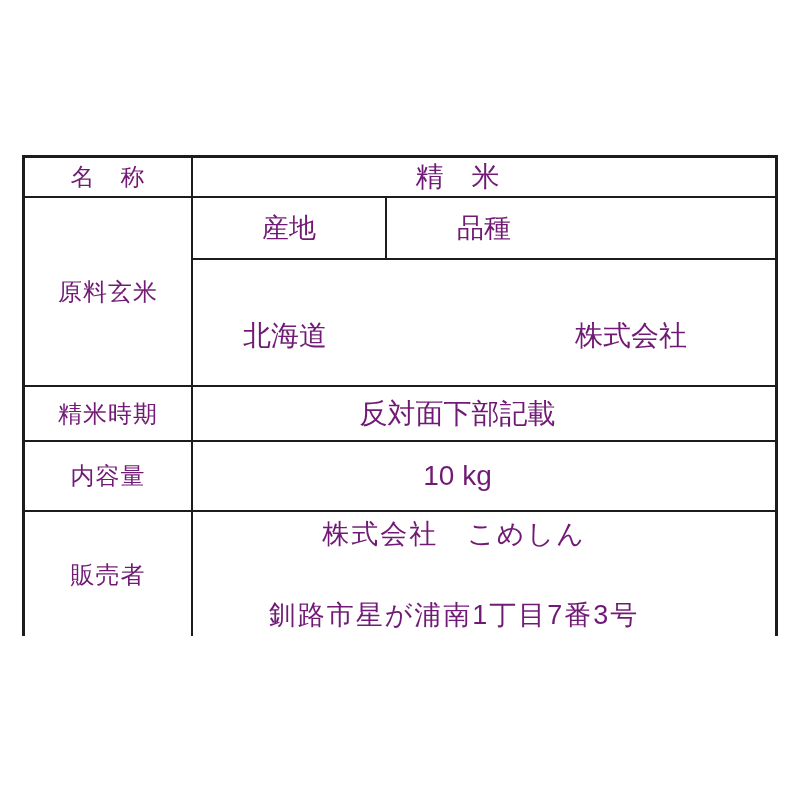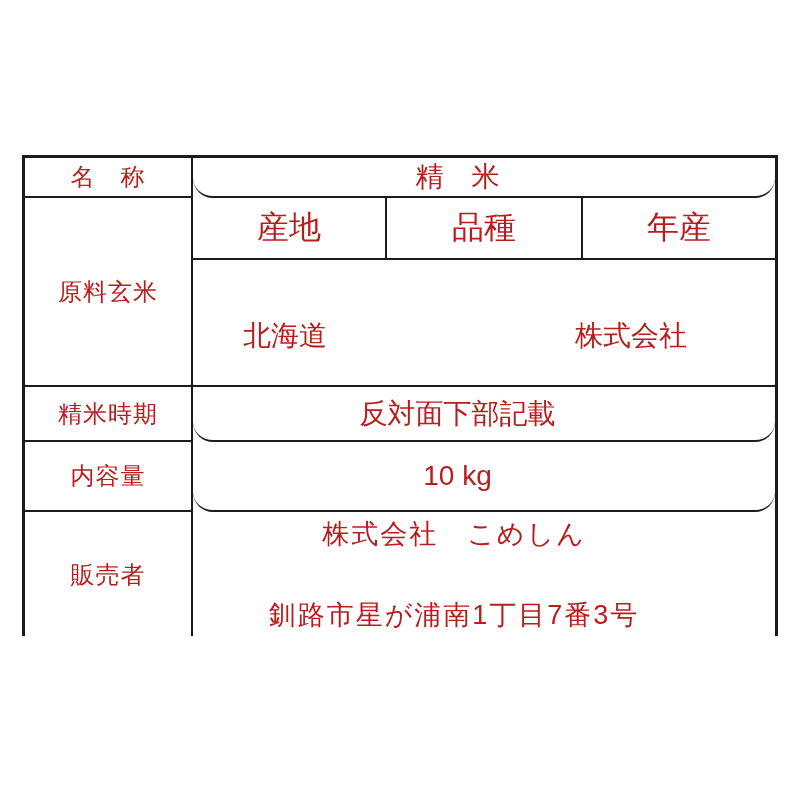--- a/index.html
+++ b/index.html
@@ -6,21 +6,21 @@
     margin: 0;
     padding: 0;
     background: #ffffff;
   }
   .stage {
     position: relative;
     width: 800px;
     height: 636px;
     background: #ffffff;
     font-family: "Liberation Sans", "DejaVu Sans", sans-serif;
-    color: #b91c1c;
+    color: #701a75;
     overflow: hidden;
   }
   .spec-table {
     position: absolute;
     left: 22px;
     top: 155px;
     width: 756px;
     height: 486px;
     box-sizing: border-box;
     border: 3px solid #1c1c1c;
@@ -42,36 +42,35 @@
     white-space: nowrap;
   }
   .val {
     display: flex;
     align-items: center;
     justify-content: center;
     font-size: 28px;
     font-weight: 500;
     padding-right: 53px;
     white-space: nowrap;
-    border-radius: 20px;
   }
   
   .raw-block { display: flex; flex-direction: column; }
   .raw-head {
     display: grid;
     grid-template-columns: 192px 196px 1fr;
     height: 62px;
     box-sizing: border-box;
     border-bottom: 2px solid #1c1c1c;
   }
   .raw-head-cell {
     display: flex;
     align-items: center;
     justify-content: center;
-    font-size: 32px;
+    font-size: 27px;
     font-weight: 500;
     box-sizing: border-box;
   }
   .raw-head-cell + .raw-head-cell { border-left: 2px solid #1c1c1c; }
   .raw-body {
     position: relative;
     flex: 1;
     font-size: 28px;
     font-weight: 500;
   }
@@ -107,21 +106,20 @@
   <div class="spec-table">
 
     <div class="cell lab bb">名　称</div>
     <div class="cell val bb">精　米</div>
 
     <div class="cell lab bb">原料玄米</div>
     <div class="cell raw-block bb">
       <div class="raw-head">
         <div class="raw-head-cell">産地</div>
         <div class="raw-head-cell">品種</div>
-        <div class="raw-head-cell">年産</div>
       </div>
       <div class="raw-body">
         <span class="pos-origin">北海道</span>
         <span class="pos-bottom">株式会社</span>
       </div>
     </div>
 
     <div class="cell lab bb">精米時期</div>
     <div class="cell val bb">反対面下部記載</div>
 

